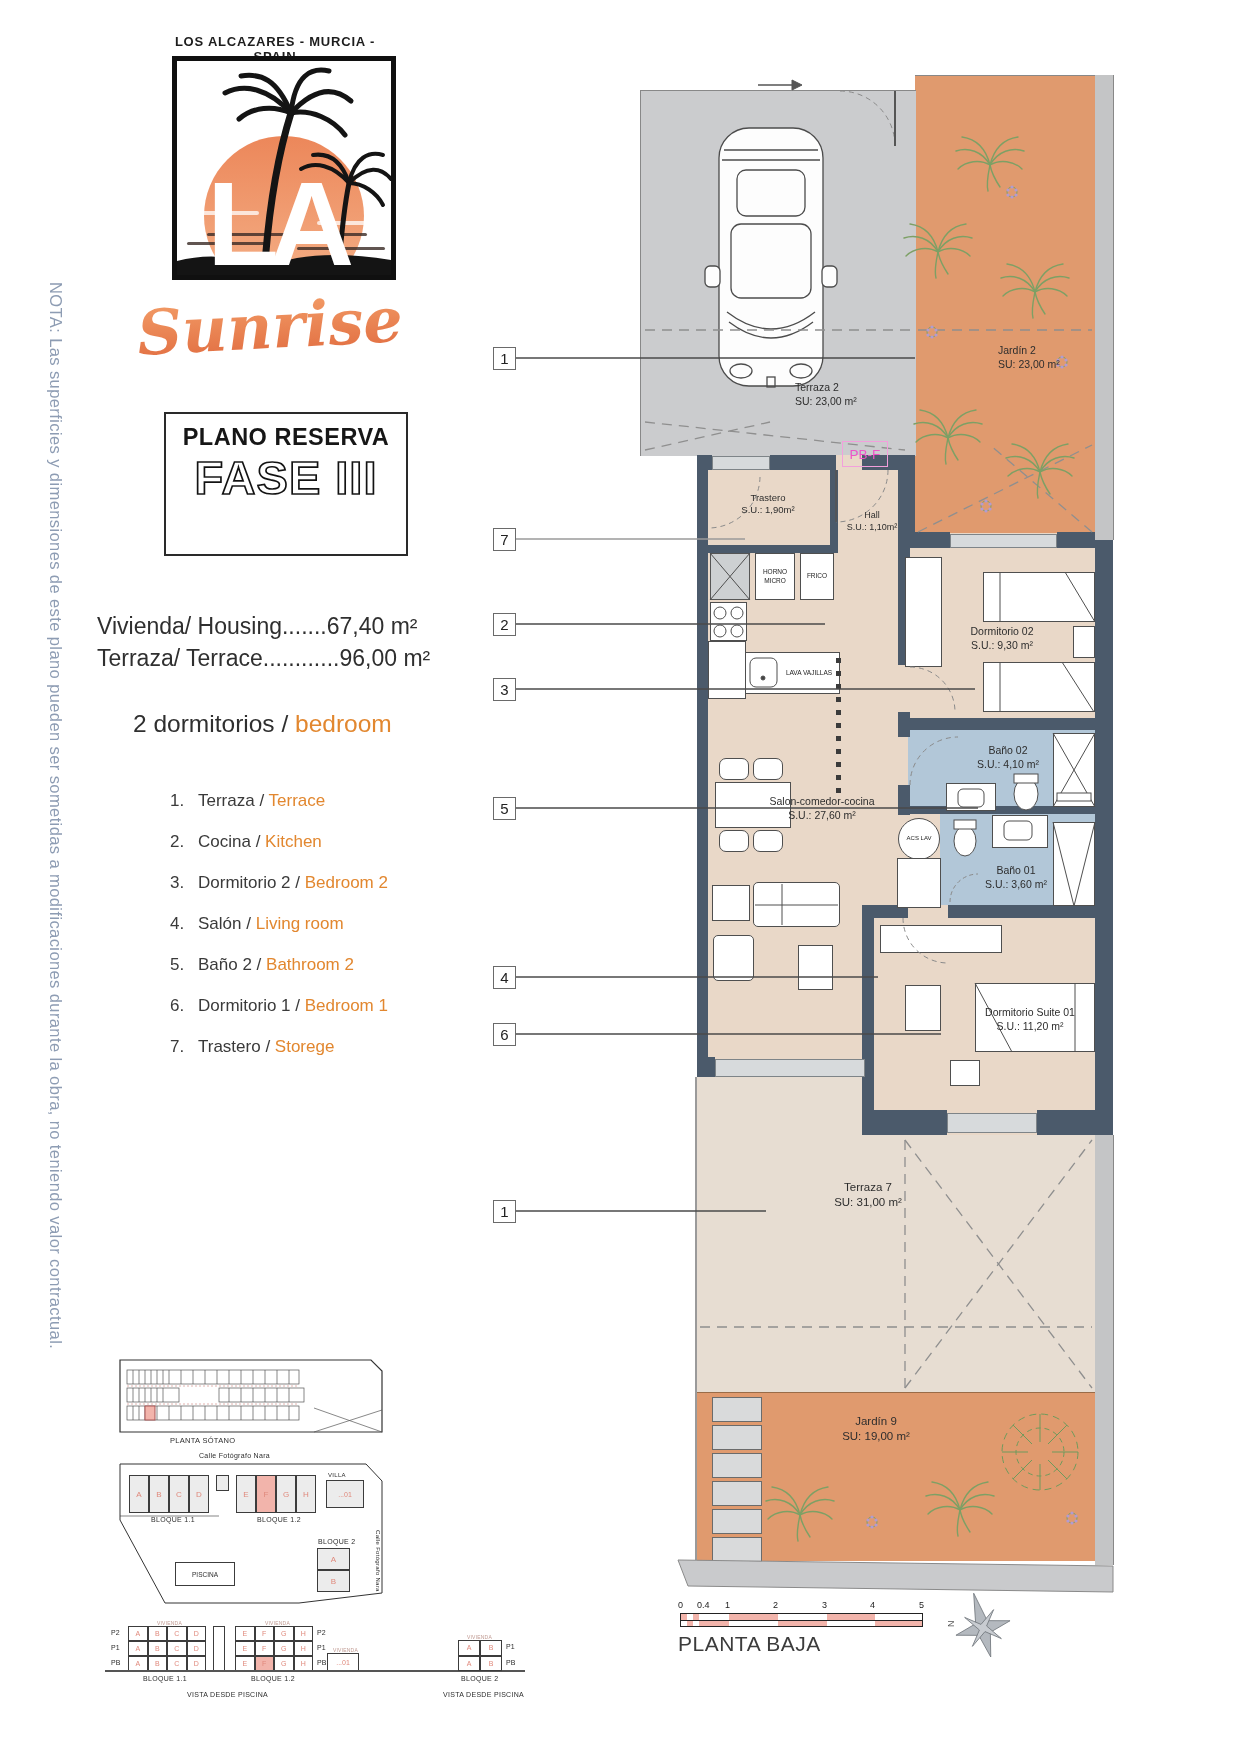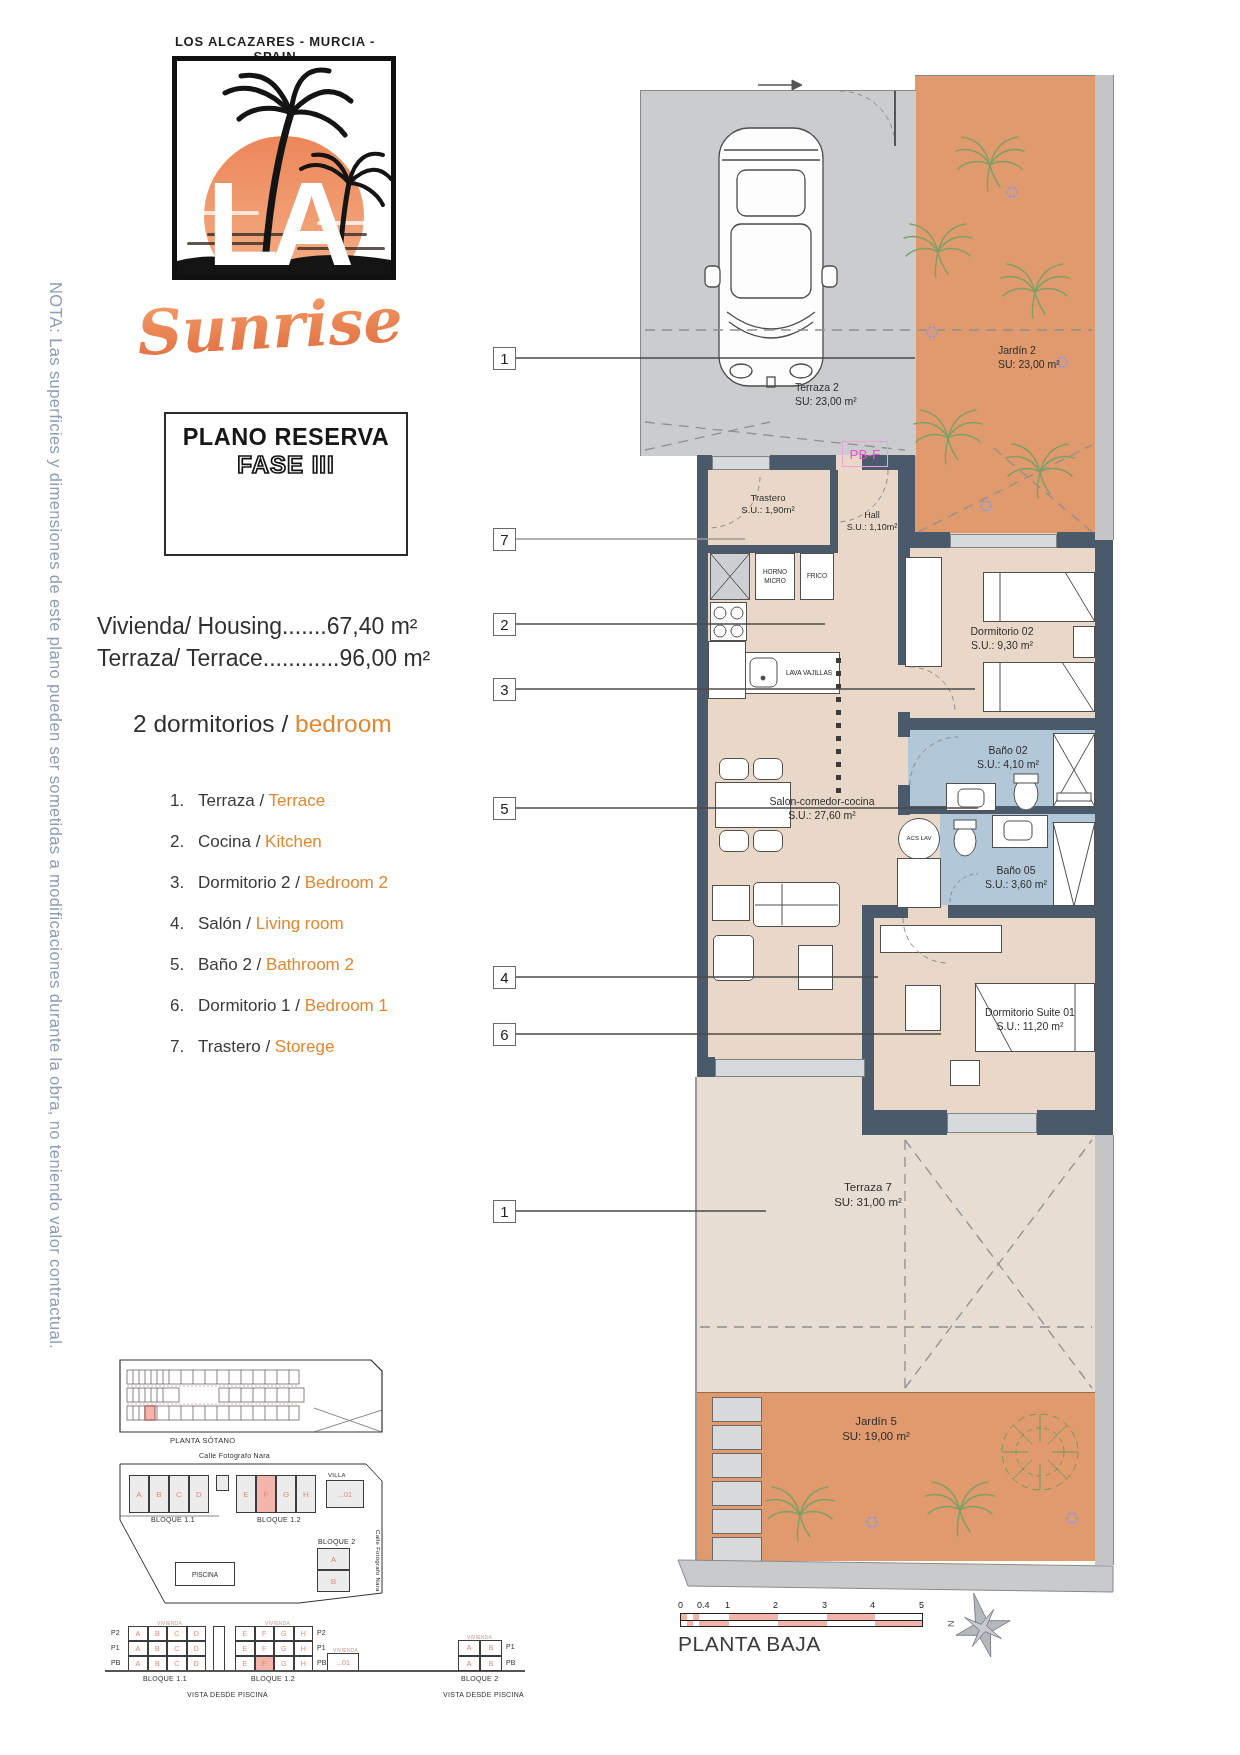--- a/index.html
+++ b/index.html
@@ -12,21 +12,21 @@
   .rl{position:absolute;font-size:10.5px;color:#2d2d2d;text-align:center;line-height:1.3;white-space:nowrap;transform:translateX(-50%);z-index:50;}
   .rl .a2{display:block;}
   .rl-left{transform:none;text-align:left;}
   .callout{position:absolute;width:23px;height:23px;border:1.5px solid #6a6a6a;background:#fff;color:#222;font-size:15px;display:flex;align-items:center;justify-content:center;z-index:60;box-sizing:border-box;}
   .note-v{position:absolute;left:46px;top:282px;height:1160px;writing-mode:vertical-rl;font-size:16.5px;color:#8d9cb3;letter-spacing:.4px;}
   .brand-loc{position:absolute;left:163px;top:34px;width:224px;text-align:center;font-size:13px;letter-spacing:.8px;color:#1d1d1d;font-weight:600;}
   .logo-box{position:absolute;left:172px;top:56px;width:224px;height:224px;border:5px solid #101010;box-sizing:border-box;background:#fff;}
   .sunrise{position:absolute;left:100px;top:290px;width:340px;text-align:center;font-family:"DejaVu Serif",serif;font-style:italic;font-weight:700;font-size:62px;transform:rotate(-3deg);background:linear-gradient(#f4a06a,#e06a3e);-webkit-background-clip:text;background-clip:text;color:#ec8350;-webkit-text-fill-color:transparent;}
   .title-box{position:absolute;left:164px;top:412px;width:244px;height:144px;border:2px solid #2a2a2a;box-sizing:border-box;text-align:center;}
   .tb1{margin-top:10px;font-size:23.5px;font-weight:600;color:#161616;letter-spacing:.5px;}
-  .tb2{font-size:24px;font-weight:800;color:#fff;-webkit-text-stroke:1.7px #121212;letter-spacing:1px;line-height:1.16;}
+  .tb2{font-size:47px;font-weight:800;color:#fff;-webkit-text-stroke:1.7px #121212;letter-spacing:1px;line-height:1.16;}
   .sum{position:absolute;left:97px;font-size:23px;color:#2f2f2f;}
   .bedhead{position:absolute;left:133px;top:710px;font-size:24.5px;color:#2f2f2f;}
   .orange{color:#e2872f;}
   .legend-item{position:absolute;left:170px;font-size:17px;color:#3a3a3a;}
   .legend-item .num{display:inline-block;width:28px;}
   .appl{position:absolute;font-size:6.5px;line-height:1.25;color:#222;text-align:center;z-index:45;display:flex;align-items:center;justify-content:center;}
   .pbf{position:absolute;left:842px;top:441px;width:46px;height:26px;border:1.5px solid #f39fdc;color:#ef53c8;font-size:13.5px;display:flex;align-items:center;justify-content:center;z-index:55;box-sizing:border-box;}
   .step{position:absolute;left:712px;width:50px;height:25px;background:#d9dadb;border:1px solid #6b6b6b;box-sizing:border-box;z-index:30;}
   svg.overlay{position:absolute;left:0;top:0;z-index:40;pointer-events:none;}
   .z30{z-index:30;}
@@ -352,25 +352,25 @@
     <text x="951" y="1630" font-size="9" fill="#555" transform="rotate(-90 951 1627)">N</text>
   </svg>
 
   <div class="pbf">PB-F</div>
   <div class="rl rl-left" style="left:795px;top:381px;"><span>Terraza 2</span><span class="a2">SU: 23,00 m²</span></div>
   <div class="rl rl-left" style="left:998px;top:344px;"><span>Jardín 2</span><span class="a2">SU: 23,00 m²</span></div>
   <div class="rl" style="left:768px;top:492px;font-size:9.5px;"><span>Trastero</span><span class="a2">S.U.: 1,90m²</span></div>
   <div class="rl" style="left:872px;top:510px;font-size:9px;"><span>Hall</span><span class="a2">S.U.: 1,10m²</span></div>
   <div class="rl" style="left:1002px;top:625px;"><span>Dormitorio 02</span><span class="a2">S.U.: 9,30 m²</span></div>
   <div class="rl" style="left:1008px;top:744px;"><span>Baño 02</span><span class="a2">S.U.: 4,10 m²</span></div>
-  <div class="rl" style="left:1016px;top:864px;"><span>Baño 05</span><span class="a2">S.U.: 3,60 m²</span></div>
+  <div class="rl" style="left:1016px;top:864px;"><span>Baño 01</span><span class="a2">S.U.: 3,60 m²</span></div>
   <div class="rl" style="left:822px;top:795px;"><span>Salon-comedor-cocina</span><span class="a2">S.U.: 27,60 m²</span></div>
   <div class="rl" style="left:1030px;top:1006px;"><span>Dormitorio Suite 01</span><span class="a2">S.U.: 11,20 m²</span></div>
   <div class="rl" style="left:868px;top:1180px;font-size:11.5px;"><span>Terraza 7</span><span class="a2">SU: 31,00 m²</span></div>
-  <div class="rl" style="left:876px;top:1414px;font-size:11.5px;"><span>Jardín 5</span><span class="a2">SU: 19,00 m²</span></div>
+  <div class="rl" style="left:876px;top:1414px;font-size:11.5px;"><span>Jardín 9</span><span class="a2">SU: 19,00 m²</span></div>
 
   <div class="callout" style="left:493px;top:347px;">1</div>
   <div class="callout" style="left:493px;top:528px;">7</div>
   <div class="callout" style="left:493px;top:613px;">2</div>
   <div class="callout" style="left:493px;top:678px;">3</div>
   <div class="callout" style="left:493px;top:797px;">5</div>
   <div class="callout" style="left:493px;top:966px;">4</div>
   <div class="callout" style="left:493px;top:1023px;">6</div>
   <div class="callout" style="left:493px;top:1200px;">1</div>
 

